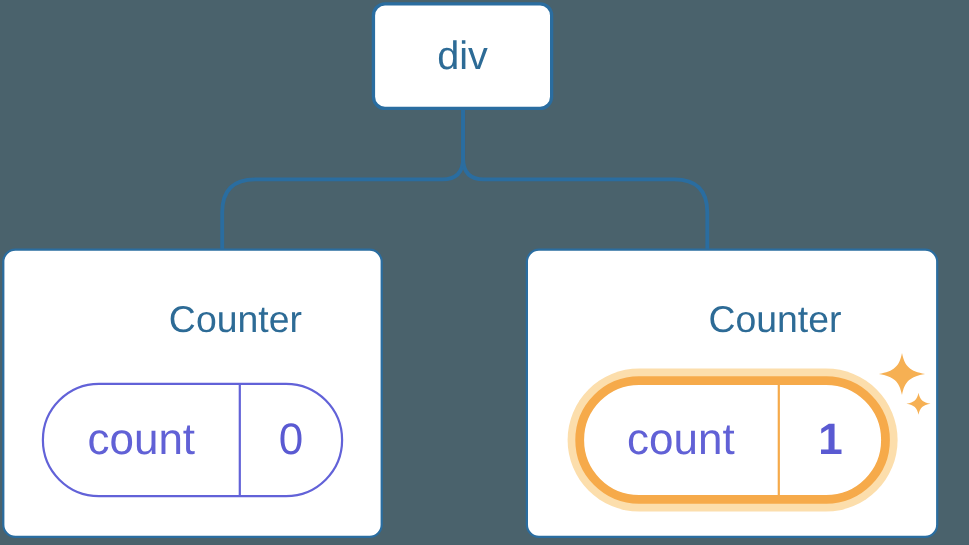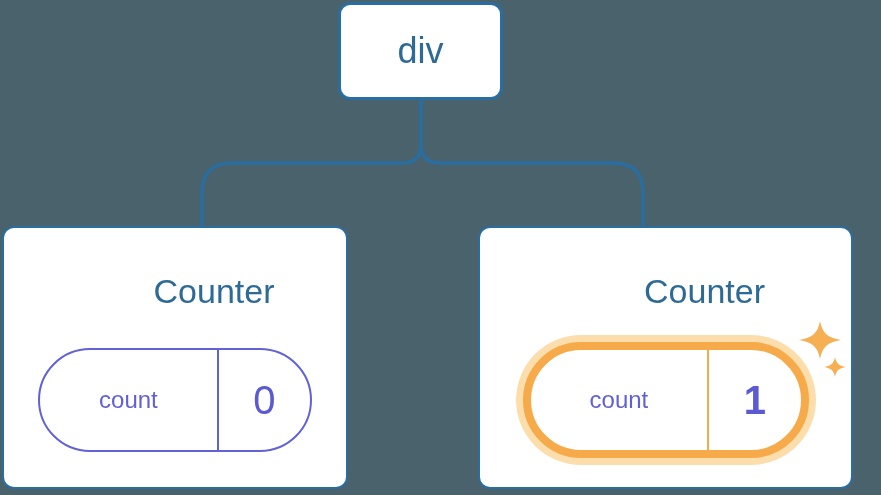--- a/index.html
+++ b/index.html
@@ -73,21 +73,21 @@
     border-radius: 58px;
     box-shadow: 0 0 0 7px #fcdeac;
   }
   .pill-key, .pill-value {
     display: flex;
     align-items: center;
     justify-content: center;
   }
   .pill-key {
     width: 66%;
-    font-size: 24px;
+    font-size: 40px;
     color: #6161d6;
   }
   .pill-value {
     width: 34%;
     font-size: 40px;
     color: #5a5ad2;
   }
   .pill-normal .pill-value { border-left: 2px solid #6262d8; font-weight: 400; }
   .pill-highlight .pill-value { border-left: 2.5px solid #f6aa4a; font-weight: 700; }
   .sparkles {

